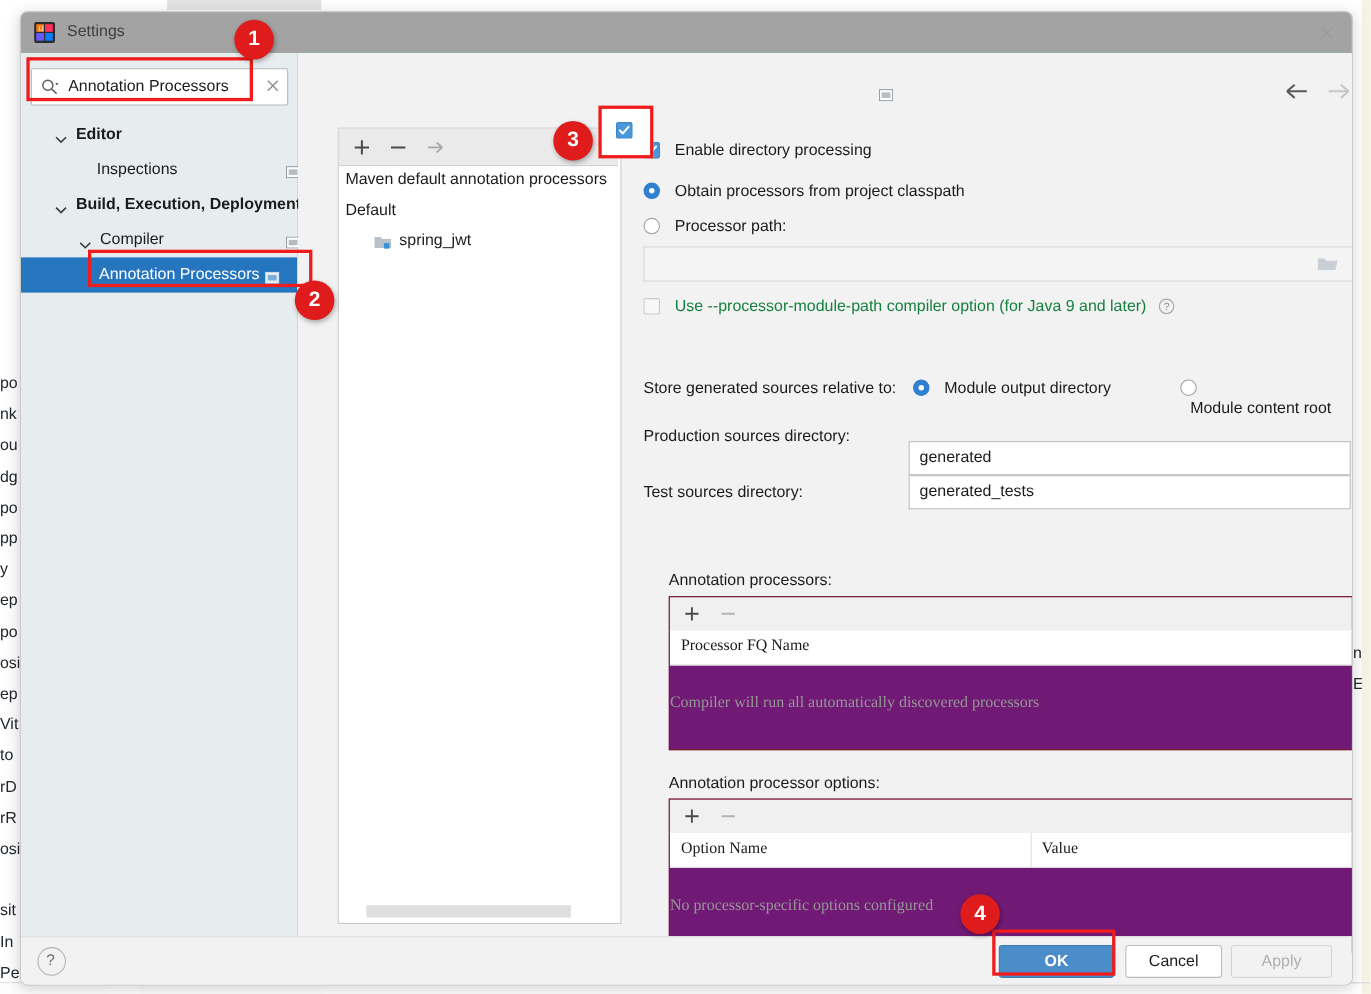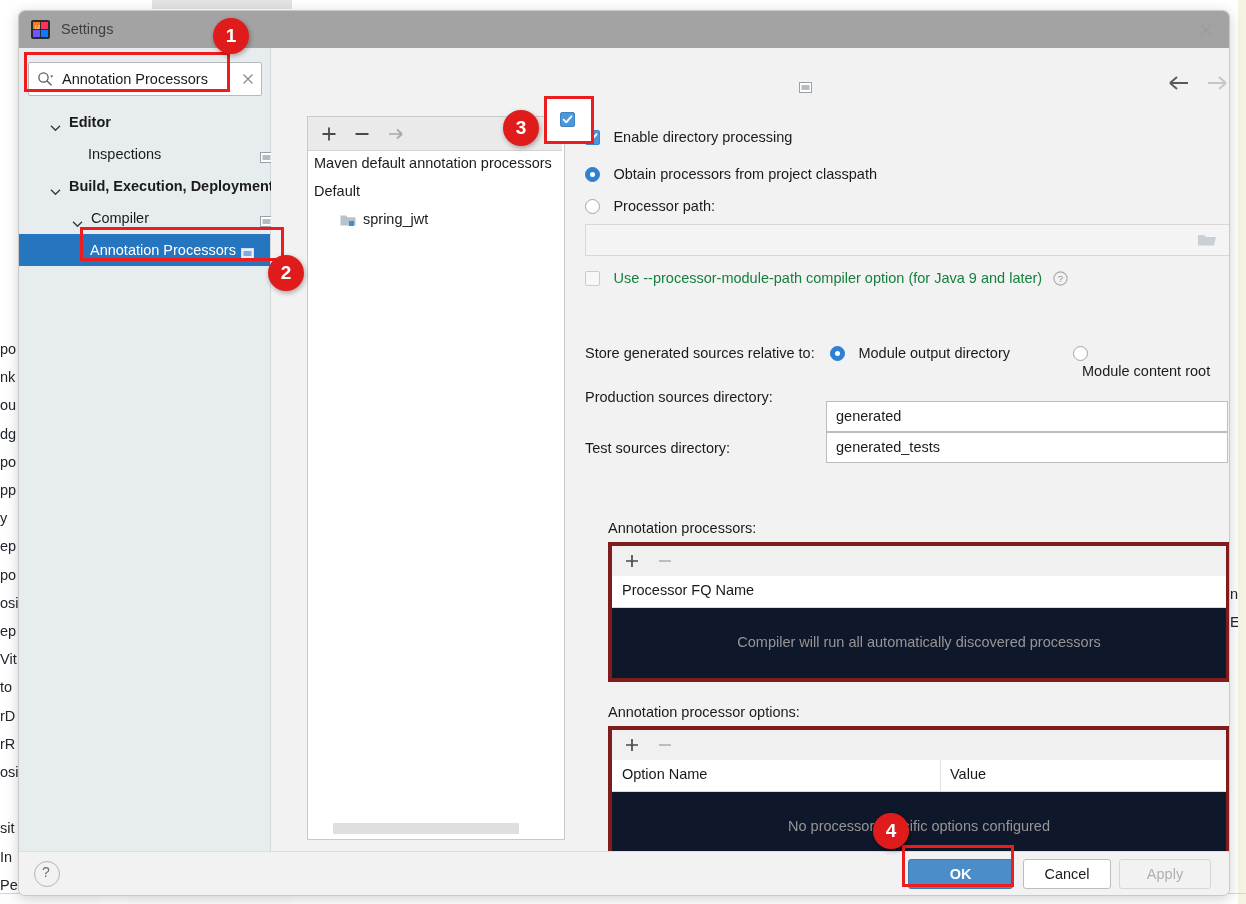--- a/index.html
+++ b/index.html
@@ -185,36 +185,36 @@
     width: 5px; height: 5px; border-radius: 50%; background: #ffffff;
   }
 
   .tfield {
     background: #ffffff; border: 1px solid #bdbdbd; box-sizing: border-box;
     font-size: 14.5px; color: #1b1b1b; padding: 5px 9px; line-height: 18px;
     white-space: nowrap; overflow: hidden;
   }
   .tfield.disabled { background: #f4f4f4; border-color: #d8d8d8; }
 
-  .gridpanel { background: #0f172a; border: 4px solid #7f1d1d; box-sizing: border-box; }
+  .gridpanel { background: #701a75; border: 1px solid #7f1d1d; box-sizing: border-box; font-family: Liberation Serif, serif; }
   .gridpanel .gtool {
     position: absolute; left: 0; top: 0; right: 0; height: 30px;
     background: #f0f0f0; border-bottom: 1px solid #dcdcdc;
   }
   .gridpanel .gtool .gbtn { position: absolute; top: 5px; width: 20px; height: 20px; cursor: default; }
   .gridpanel .ghead {
     position: absolute; left: 0; right: 0; height: 31px;
     border-bottom: 1px solid #dcdcdc; background: #ffffff;
   }
   .gridpanel .ghead .hcell {
     position: absolute; top: 6px; font-size: 14.5px; color: #17191a; white-space: nowrap;
   }
   .gridpanel .ghead .vsep { position: absolute; top: 0; width: 1px; height: 31px; background: #e0e0e0; }
   .gridpanel .gempty {
-    position: absolute; left: 0; right: 0; text-align: center;
+    position: absolute; left: 0; right: 0; 
     font-size: 14.5px; color: #969696;
   }
 
   
   .bottombar {
     position: absolute; left: 0; top: 840px; width: 1210px; height: 44px;
     background: #f2f2f2; border-top: 1px solid #dedede;
   }
   .help-btn {
     position: absolute; left: 15px; top: 9px; width: 24px; height: 24px;

